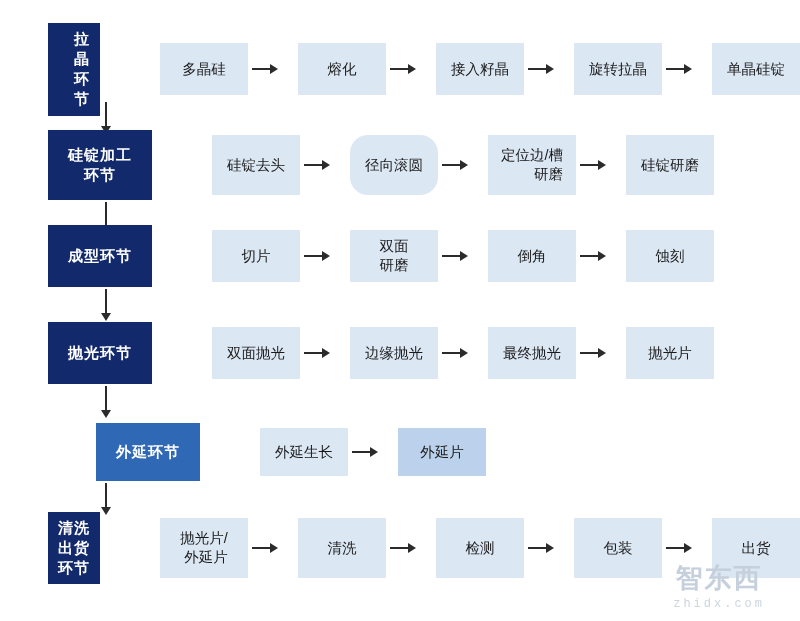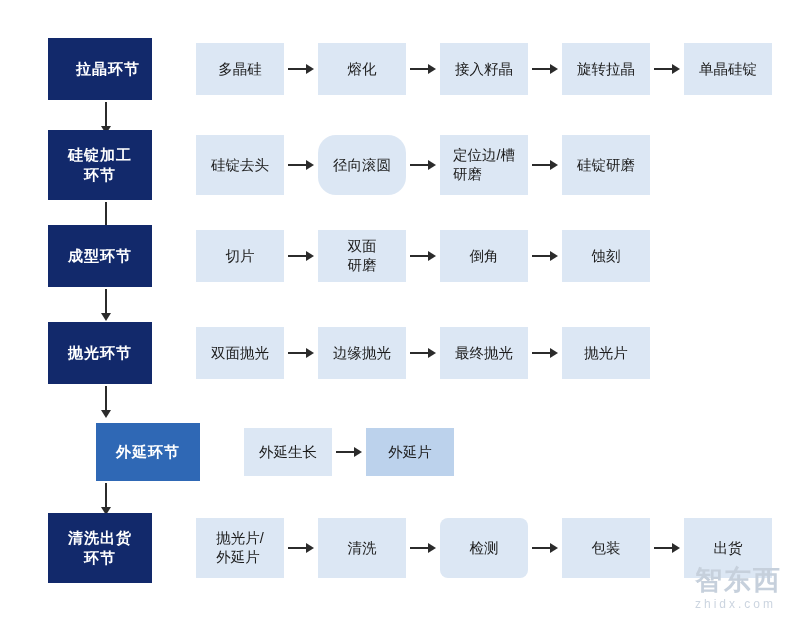--- a/index.html
+++ b/index.html
@@ -52,25 +52,26 @@
   }
   .step-box {
     background: #dce7f4;
     color: #1b1b1b;
     font-size: 14.5px;
     min-height: 52px;
     min-width: 88px;
     display: flex;
     align-items: center;
     justify-content: center;
-    text-align: left;
+    text-align: right;
     line-height: 1.3;
     box-sizing: border-box;
     padding: 6px 10px;
     white-space: pre-line;
+    margin-left: 16px;
   }
   .step-box.accent {
     background: #bcd2ec;
   }
   .arrow-h {
     width: 34px;
     height: 14px;
     position: relative;
     flex: 0 0 auto;
   }
@@ -115,25 +116,26 @@
     left: 1.8px;
     top: 24px;
     width: 0;
     height: 0;
     border-left: 5px solid transparent;
     border-right: 5px solid transparent;
     border-top: 8px solid #2b2b2b;
   }
   .watermark {
     position: absolute;
-    right: 18px;
+    right: 35px;
     bottom: 10px;
-    text-align: left;
+    text-align: center;
     color: #c3cdd9;
     user-select: none;
+    font-family: Liberation Mono, monospace;
   }
   .watermark .wm-main {
     font-size: 27px;
     font-weight: bold;
     letter-spacing: 2px;
     color: #c6d0dc;
     line-height: 1;
   }
   .watermark .wm-sub {
     font-size: 12px;
@@ -214,21 +216,21 @@
     <div class="arrow-v" style="top: 483px; height: 28px;"></div>
     <div class="stage-row" style="top: 513px; height: 70px;">
       <div class="stage-box" style="min-height: 70px; white-space: pre-line;">清洗出货
 环节</div>
       <div class="steps">
         <div class="step-box" style="min-height: 60px;">抛光片/
 外延片</div>
         <div class="arrow-h"></div>
         <div class="step-box" style="min-height: 60px;">清洗</div>
         <div class="arrow-h"></div>
-        <div class="step-box" style="min-height: 60px; border-radius: 8px;">检测</div>
+        <div class="step-box" style="min-height: 60px;">检测</div>
         <div class="arrow-h"></div>
         <div class="step-box" style="min-height: 60px;">包装</div>
         <div class="arrow-h"></div>
         <div class="step-box" style="min-height: 60px;">出货</div>
       </div>
     </div>
   </div>
 
 <div class="watermark">
   <div class="wm-main">智东西</div>

